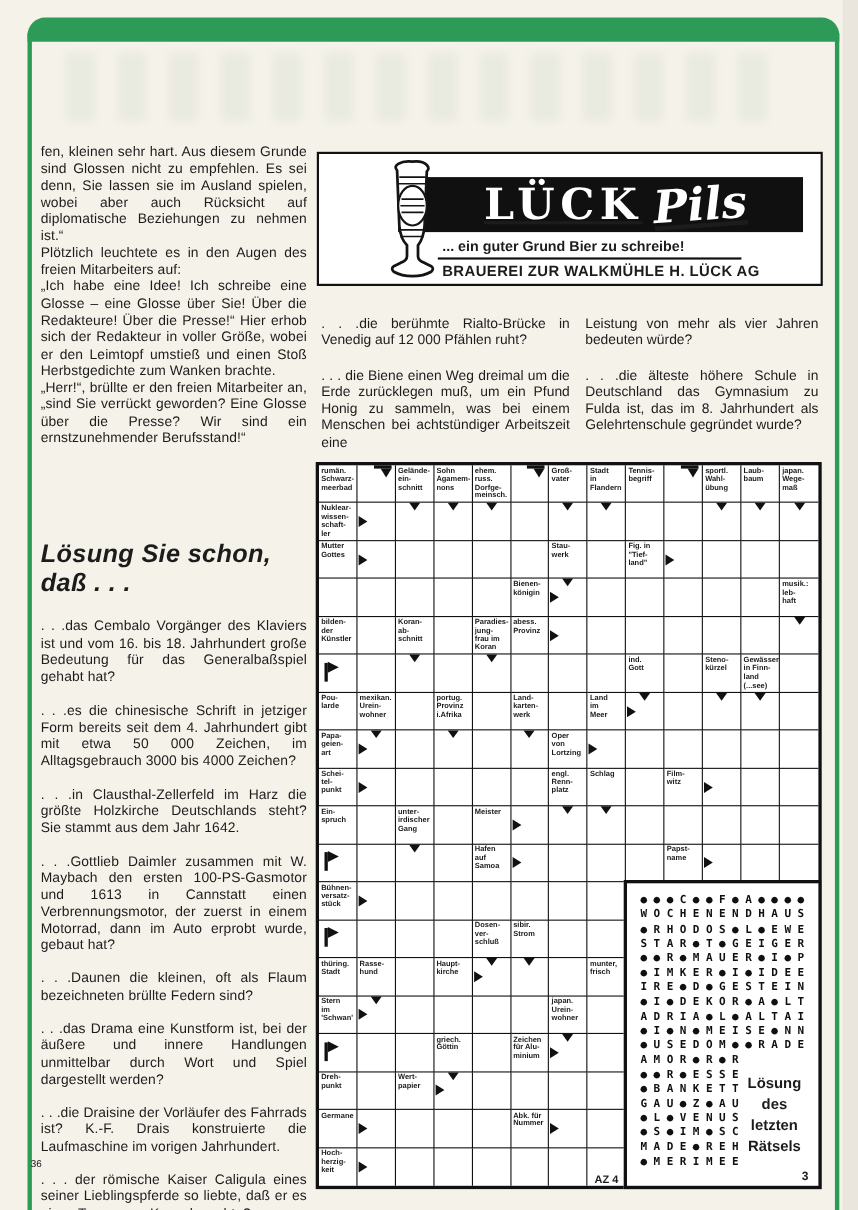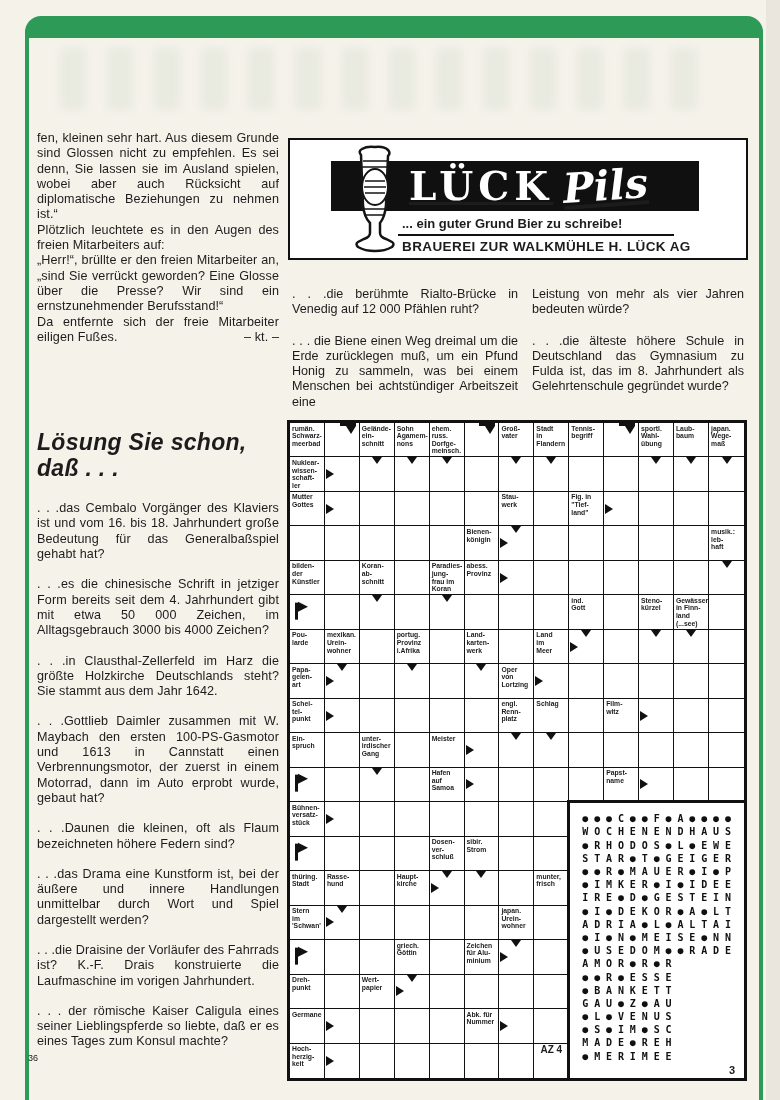--- a/index.html
+++ b/index.html
@@ -24,21 +24,21 @@
   .leftcol{position:absolute;left:37px;top:131px;width:242px;text-align:justify;
     font-size:12.6px;line-height:15.3px;letter-spacing:.1px;}
   .leftcol p{margin:0;}
   .byline{float:right;}
   .wuss-head{font-size:23px;line-height:26px;font-weight:bold;font-style:italic;
     letter-spacing:.3px;margin:84px 0 20px 0 !important;white-space:pre-line;text-align:left;}
   #facts p{margin:0 0 15px 0;}
 
   
   .ad{position:absolute;left:288px;top:138px;width:456px;height:118px;background:#fff;border:2px solid #111;}
-  .ad-band{position:absolute;left:41px;top:21px;width:368px;height:50px;background:#101010;
+  .ad-band{position:absolute;left:72px;top:21px;width:368px;height:50px;background:#101010;
     display:flex;align-items:center;padding-left:78px;box-sizing:border-box;text-decoration:underline;}
   .ad-brand{color:#fff;font-family:"DejaVu Serif",serif;font-weight:bold;font-size:39px;letter-spacing:5px;line-height:1;}
   .ad-script{color:#fff;font-family:"DejaVu Serif",serif;font-weight:bold;font-style:italic;font-size:41px;
     line-height:1;margin-left:10px;transform:rotate(-4deg);}
   .ad-glass{position:absolute;left:52px;top:5px;}
   .ad-slogan{position:absolute;left:112px;top:76px;font-weight:bold;font-size:13px;}
   .ad-rule{position:absolute;left:108px;top:94px;width:276px;height:2px;background:#111;}
   .ad-company{position:absolute;left:112px;top:99px;font-weight:bold;font-size:13.5px;letter-spacing:.4px;}
 
   
@@ -48,21 +48,21 @@
 
   
   .xw{position:absolute;left:287px;top:420px;width:460px;height:661px;background:#fff;
     border:3px solid #111;box-sizing:border-box;
     display:grid;grid-template-columns:repeat(13,1fr);grid-template-rows:repeat(19,1fr);}
   .cell{border-right:1px solid #111;border-bottom:1px solid #111;position:relative;box-sizing:border-box;}
   .cell.lastc{border-right:none;}
   .cell.lastr{border-bottom:none;}
   .clue{font-weight:bold;font-size:6.8px;line-height:7.6px;padding:1.5px 0 0 2px;white-space:pre-line;
     font-family:"Liberation Sans",sans-serif;}
-  .code-cell{display:flex;align-items:flex-start;justify-content:center;font-weight:bold;font-size:10px;}
+  .code-cell{display:flex;align-items:flex-end;justify-content:center;font-weight:bold;font-size:10px;}
   .a-down{position:absolute;top:0;left:50%;transform:translateX(-50%);width:0;height:0;
     border:5px solid transparent;border-top:7px solid #111;border-bottom:none;}
   .a-right{position:absolute;left:1px;top:50%;transform:translateY(-50%);width:0;height:0;
     border:5px solid transparent;border-left:8px solid #111;border-right:none;}
   .a-corner{position:absolute;top:0;right:3px;width:16px;height:3px;background:#111;}
   .a-corner::after{content:"";position:absolute;right:0;top:3px;width:0;height:0;
     border:5px solid transparent;border-top:8px solid #111;border-bottom:none;}
   .a-flag{position:absolute;left:5px;top:50%;transform:translateY(-55%);width:2.5px;height:17px;background:#111;}
   .a-flag::after{content:"";position:absolute;left:2.5px;top:-1px;width:0;height:0;
     border-top:5px solid transparent;border-bottom:5px solid transparent;border-left:10px solid #111;}
@@ -88,31 +88,31 @@
   <div class="frame-top"></div>
   <div class="frame-left"></div>
   <div class="frame-right"></div>
   <div class="ghost"></div>
   <div class="scan-strip"></div>
 
   <div class="leftcol">
     <div id="story">
         <p>fen, kleinen sehr hart. Aus diesem Grunde sind Glossen nicht zu empfehlen. Es sei denn, Sie lassen sie im Ausland spielen, wobei aber auch Rücksicht auf diplomatische Beziehungen zu nehmen ist.“</p>
         <p>Plötzlich leuchtete es in den Augen des freien Mitarbeiters auf:</p>
+        <p>„Ich habe eine Idee! Ich schreibe eine Glosse – eine Glosse über Sie! Über die Redakteure! Über die Presse!“ Hier erhob sich der Redakteur in voller Größe, wobei er den Leimtopf umstieß und einen Stoß Herbstgedichte zum Wanken brachte.</p>
         <p>„Herr!“, brüllte er den freien Mitarbeiter an, „sind Sie verrückt geworden? Eine Glosse über die Presse? Wir sind ein ernstzunehmender Berufsstand!“</p>
-        <p>Da entfernte sich der freie Mitarbeiter eiligen Fußes.<span class="byline">– kt. –</span></p>
       </div>
     <h2 class="wuss-head">Lösung Sie schon,
 daß . . .</h2>
     <div id="facts">
         <p>. . .das Cembalo Vorgänger des Klaviers ist und vom 16. bis 18. Jahrhundert große Bedeutung für das Generalbaßspiel gehabt hat?</p>
         <p>. . .es die chinesische Schrift in jetziger Form bereits seit dem 4. Jahrhundert gibt mit etwa 50 000 Zeichen, im Alltagsgebrauch 3000 bis 4000 Zeichen?</p>
         <p>. . .in Clausthal-Zellerfeld im Harz die größte Holzkirche Deutschlands steht? Sie stammt aus dem Jahr 1642.</p>
         <p>. . .Gottlieb Daimler zusammen mit W. Maybach den ersten 100-PS-Gasmotor und 1613 in Cannstatt einen Verbrennungsmotor, der zuerst in einem Motorrad, dann im Auto erprobt wurde, gebaut hat?</p>
-        <p>. . .Daunen die kleinen, oft als Flaum bezeichneten höhere Federn sind?</p>
+        <p>. . .Daunen die kleinen, oft als Flaum bezeichneten brüllte Federn sind?</p>
         <p>. . .das Drama eine Kunstform ist, bei der äußere und innere Handlungen unmittelbar durch Wort und Spiel dargestellt werden?</p>
         <p>. . .die Draisine der Vorläufer des Fahrrads ist? K.-F. Drais konstruierte die Laufmaschine im vorigen Jahrhundert.</p>
         <p>. . . der römische Kaiser Caligula eines seiner Lieblingspferde so liebte, daß er es eines Tages zum Konsul machte?</p>
       </div>
   </div>
 
   <div class="ad">
     <div class="ad-band">
       <span class="ad-brand">LÜCK</span>
       <span class="ad-script">Pils</span>
@@ -383,20 +383,26 @@
             <span class="ws-ch">●</span>
             <span class="ws-ch">M</span>
             <span class="ws-ch">E</span>
             <span class="ws-ch">R</span>
             <span class="ws-ch">I</span>
             <span class="ws-ch">M</span>
             <span class="ws-ch">E</span>
             <span class="ws-ch">E</span>
           </div>
         </div>
+      <div class="ws-title" id="wstitle">
+          <div>Lösung</div>
+          <div>des</div>
+          <div>letzten</div>
+          <div>Rätsels</div>
+        </div>
       <div class="ws-pageno">3</div>
     </div>
   <div class="cell" style="grid-area: 1 / 1;">
         <div class="clue">rumän.
 Schwarz-
 meerbad</div>
       </div>
       <div class="cell" style="grid-area: 1 / 2;">
         <span class="a-corner"></span>
       </div>

